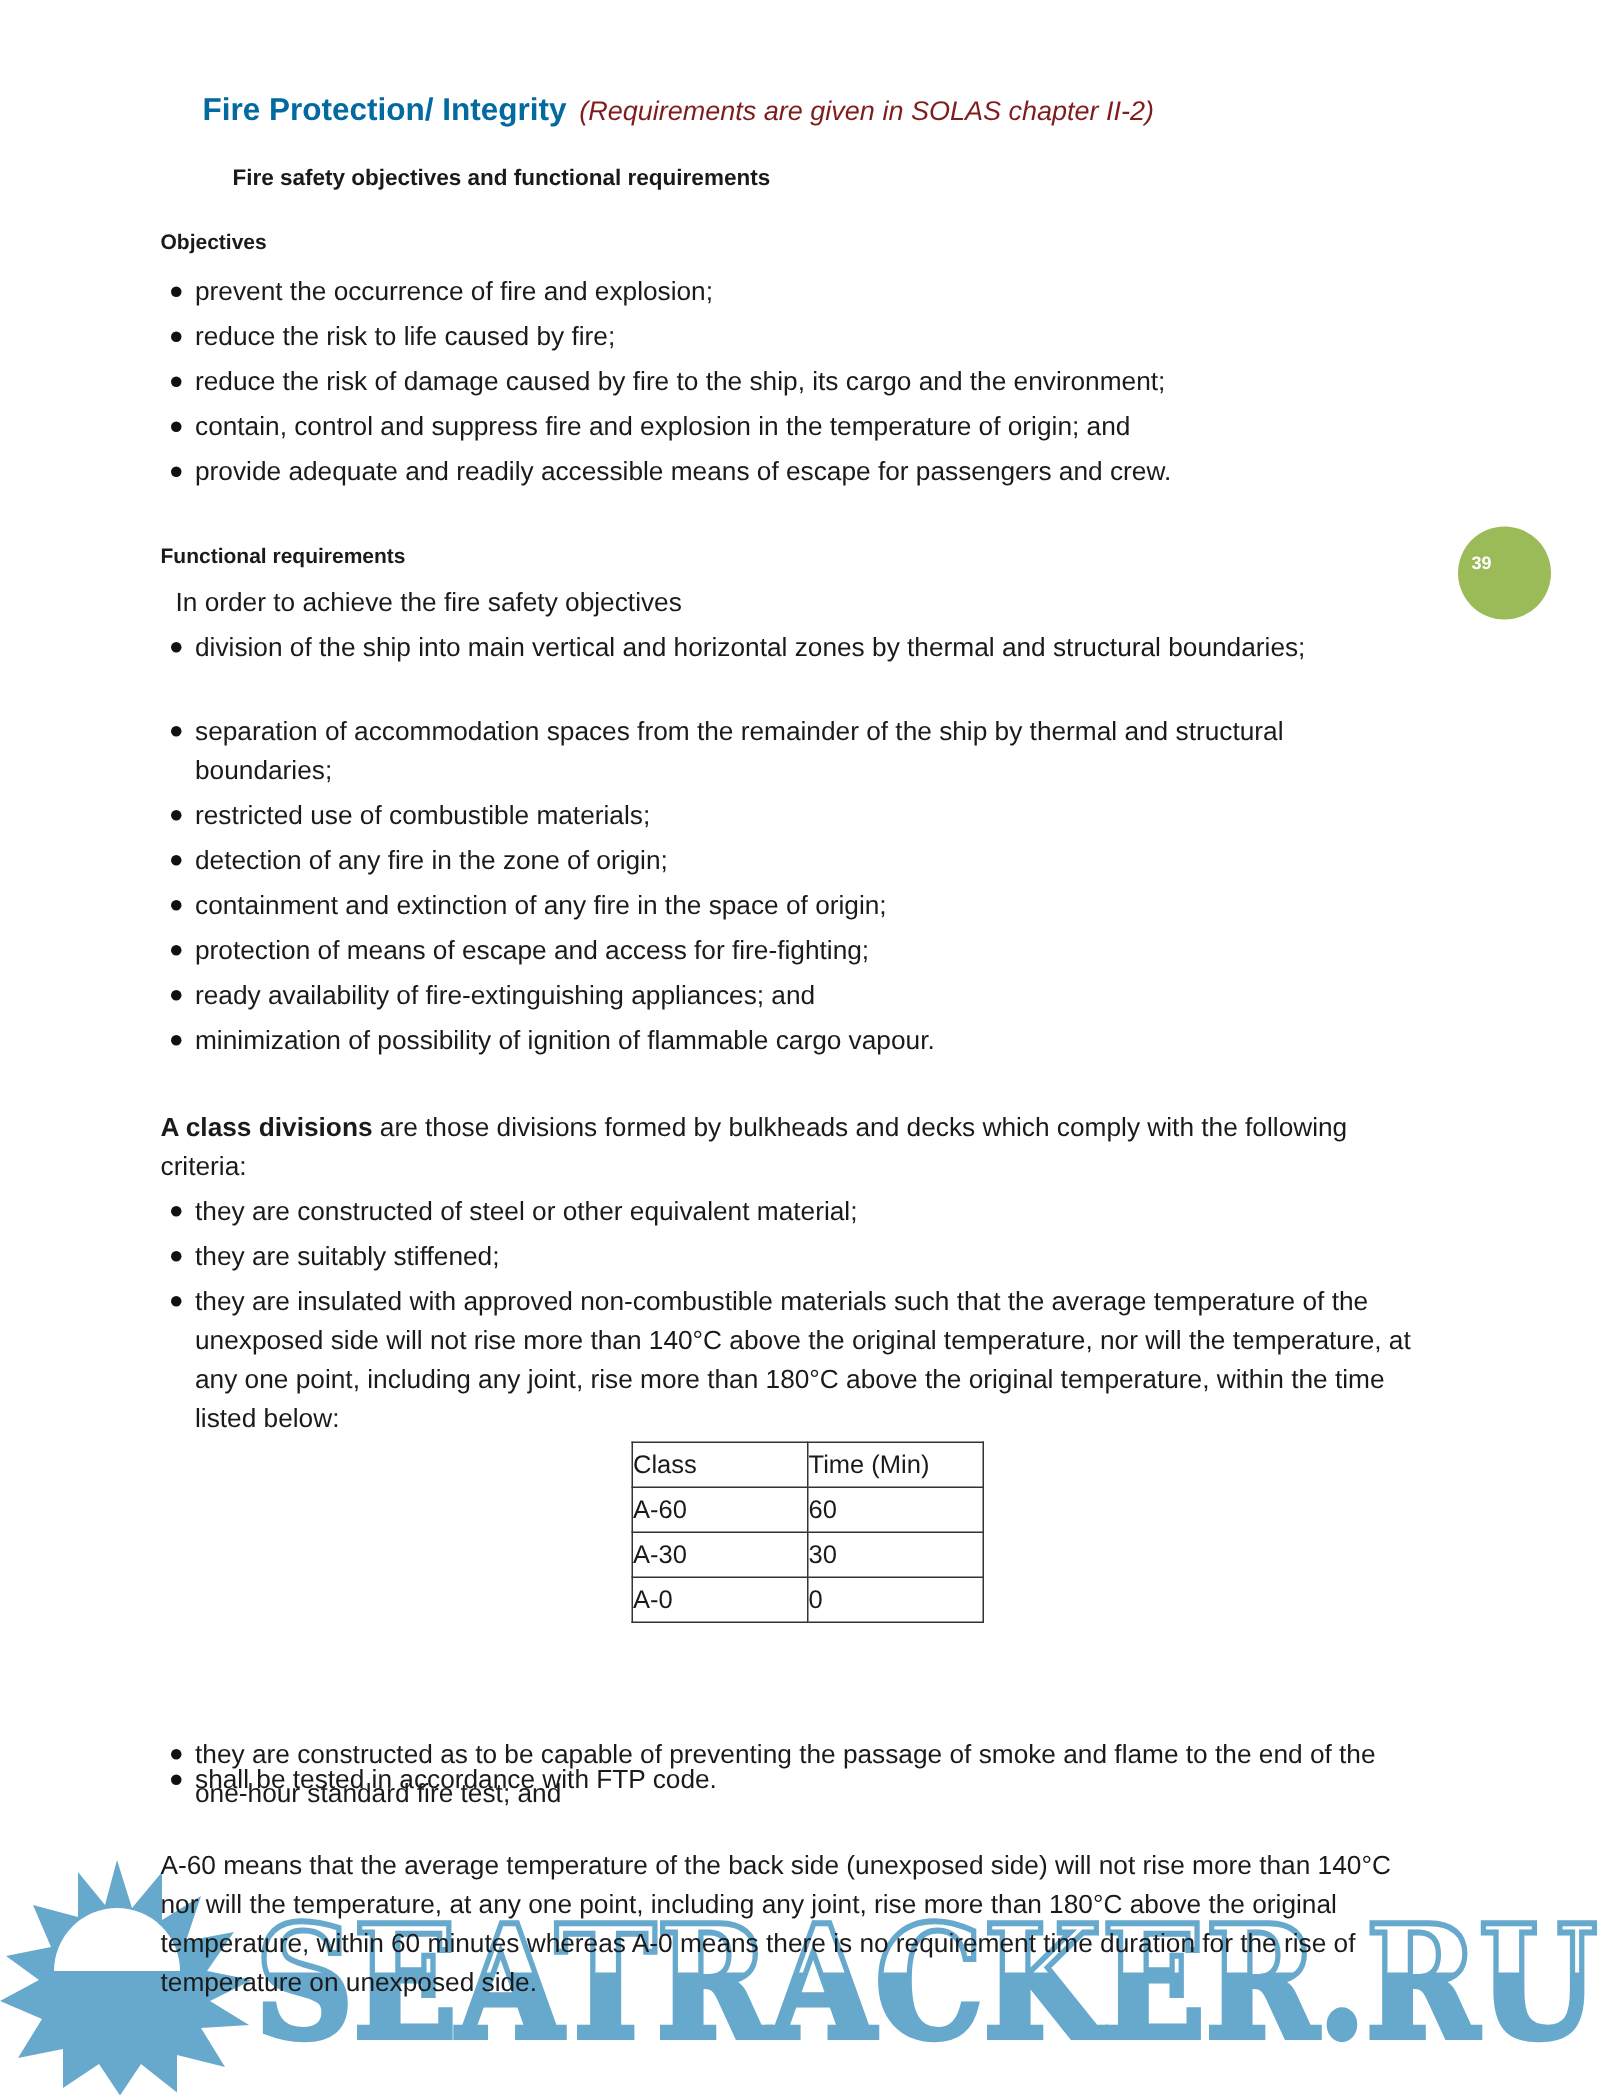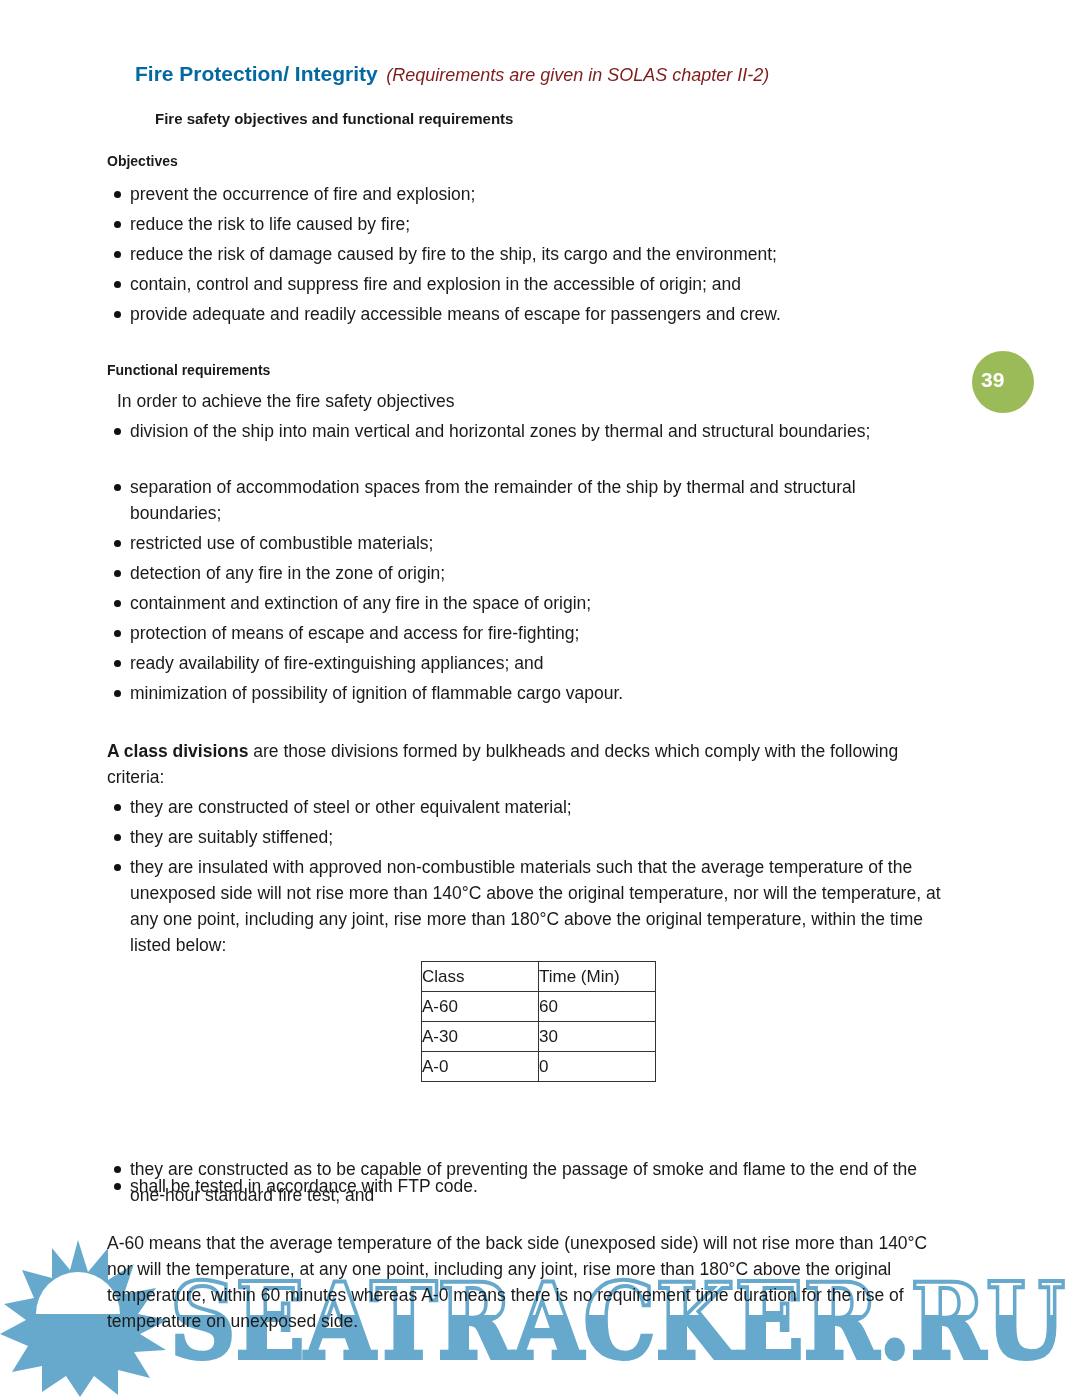--- a/index.html
+++ b/index.html
@@ -9,21 +9,21 @@
   .title { top: 62px; left: 107px; white-space: nowrap; }
   .title .red { color: #0369a1; font-weight: bold; font-size: 21px; margin-left: 28px; }
   .title .ital { font-style: italic; font-size: 18px; color: #7f1d1d; margin-left: 4px; }
   .h2 { top: 110px; left: 107px; font-weight: bold; font-size: 15px; margin-left: 48px; }
   .h3 { font-weight: bold; font-size: 14px; left: 107px; }
   .txt { font-size: 17.5px; line-height: 26px; }
   .bullet { position: absolute; left: 107px; width: 840px; font-size: 17.5px; line-height: 26px; }
   .bullet .dot { position: absolute; left: 7px; top: 10px; width: 7px; height: 7px; border-radius: 50%; background: #111; }
   .bullet .bt { display: block; margin-left: 23px; }
   .badge { position: absolute; left: 972px; top: 351px; width: 62px; height: 62px; border-radius: 50%;
-           background: #9bbb59; color: #fff; font-weight: bold; font-size: 21px; }
+           background: #9bbb59; color: #fff; font-weight: bold; font-size: 12px; }
   .badge span { position: absolute; left: 9px; top: 17px; }
   table.cls { position: absolute; left: 421px; top: 961px; border-collapse: collapse; font-size: 17px; }
   table.cls td { border: 1px solid #333; width: 116px; height: 29px; text-align: left; padding: 0; }
   .wm { position: absolute; left: 0; top: 1230px; width: 1080px; height: 167px; }
 </style>
 </head>
 <body>
 
 <div class="abs title">
   <span class="red">Fire Protection/ Integrity</span>
@@ -40,21 +40,21 @@
   <div class="bullet" style="top:211px">
       <i class="dot"></i>
       <span class="bt">reduce the risk to life caused by fire;</span>
     </div>
   <div class="bullet" style="top:241px">
       <i class="dot"></i>
       <span class="bt">reduce the risk of damage caused by fire to the ship, its cargo and the environment;</span>
     </div>
   <div class="bullet" style="top:271px">
       <i class="dot"></i>
-      <span class="bt">contain, control and suppress fire and explosion in the accessible of origin; and</span>
+      <span class="bt">contain, control and suppress fire and explosion in the temperature of origin; and</span>
     </div>
   <div class="bullet" style="top:301px">
       <i class="dot"></i>
       <span class="bt">provide adequate and readily accessible means of escape for passengers and crew.</span>
     </div>
 </div>
 
 <div class="badge">
     <span>39</span>
   </div>

